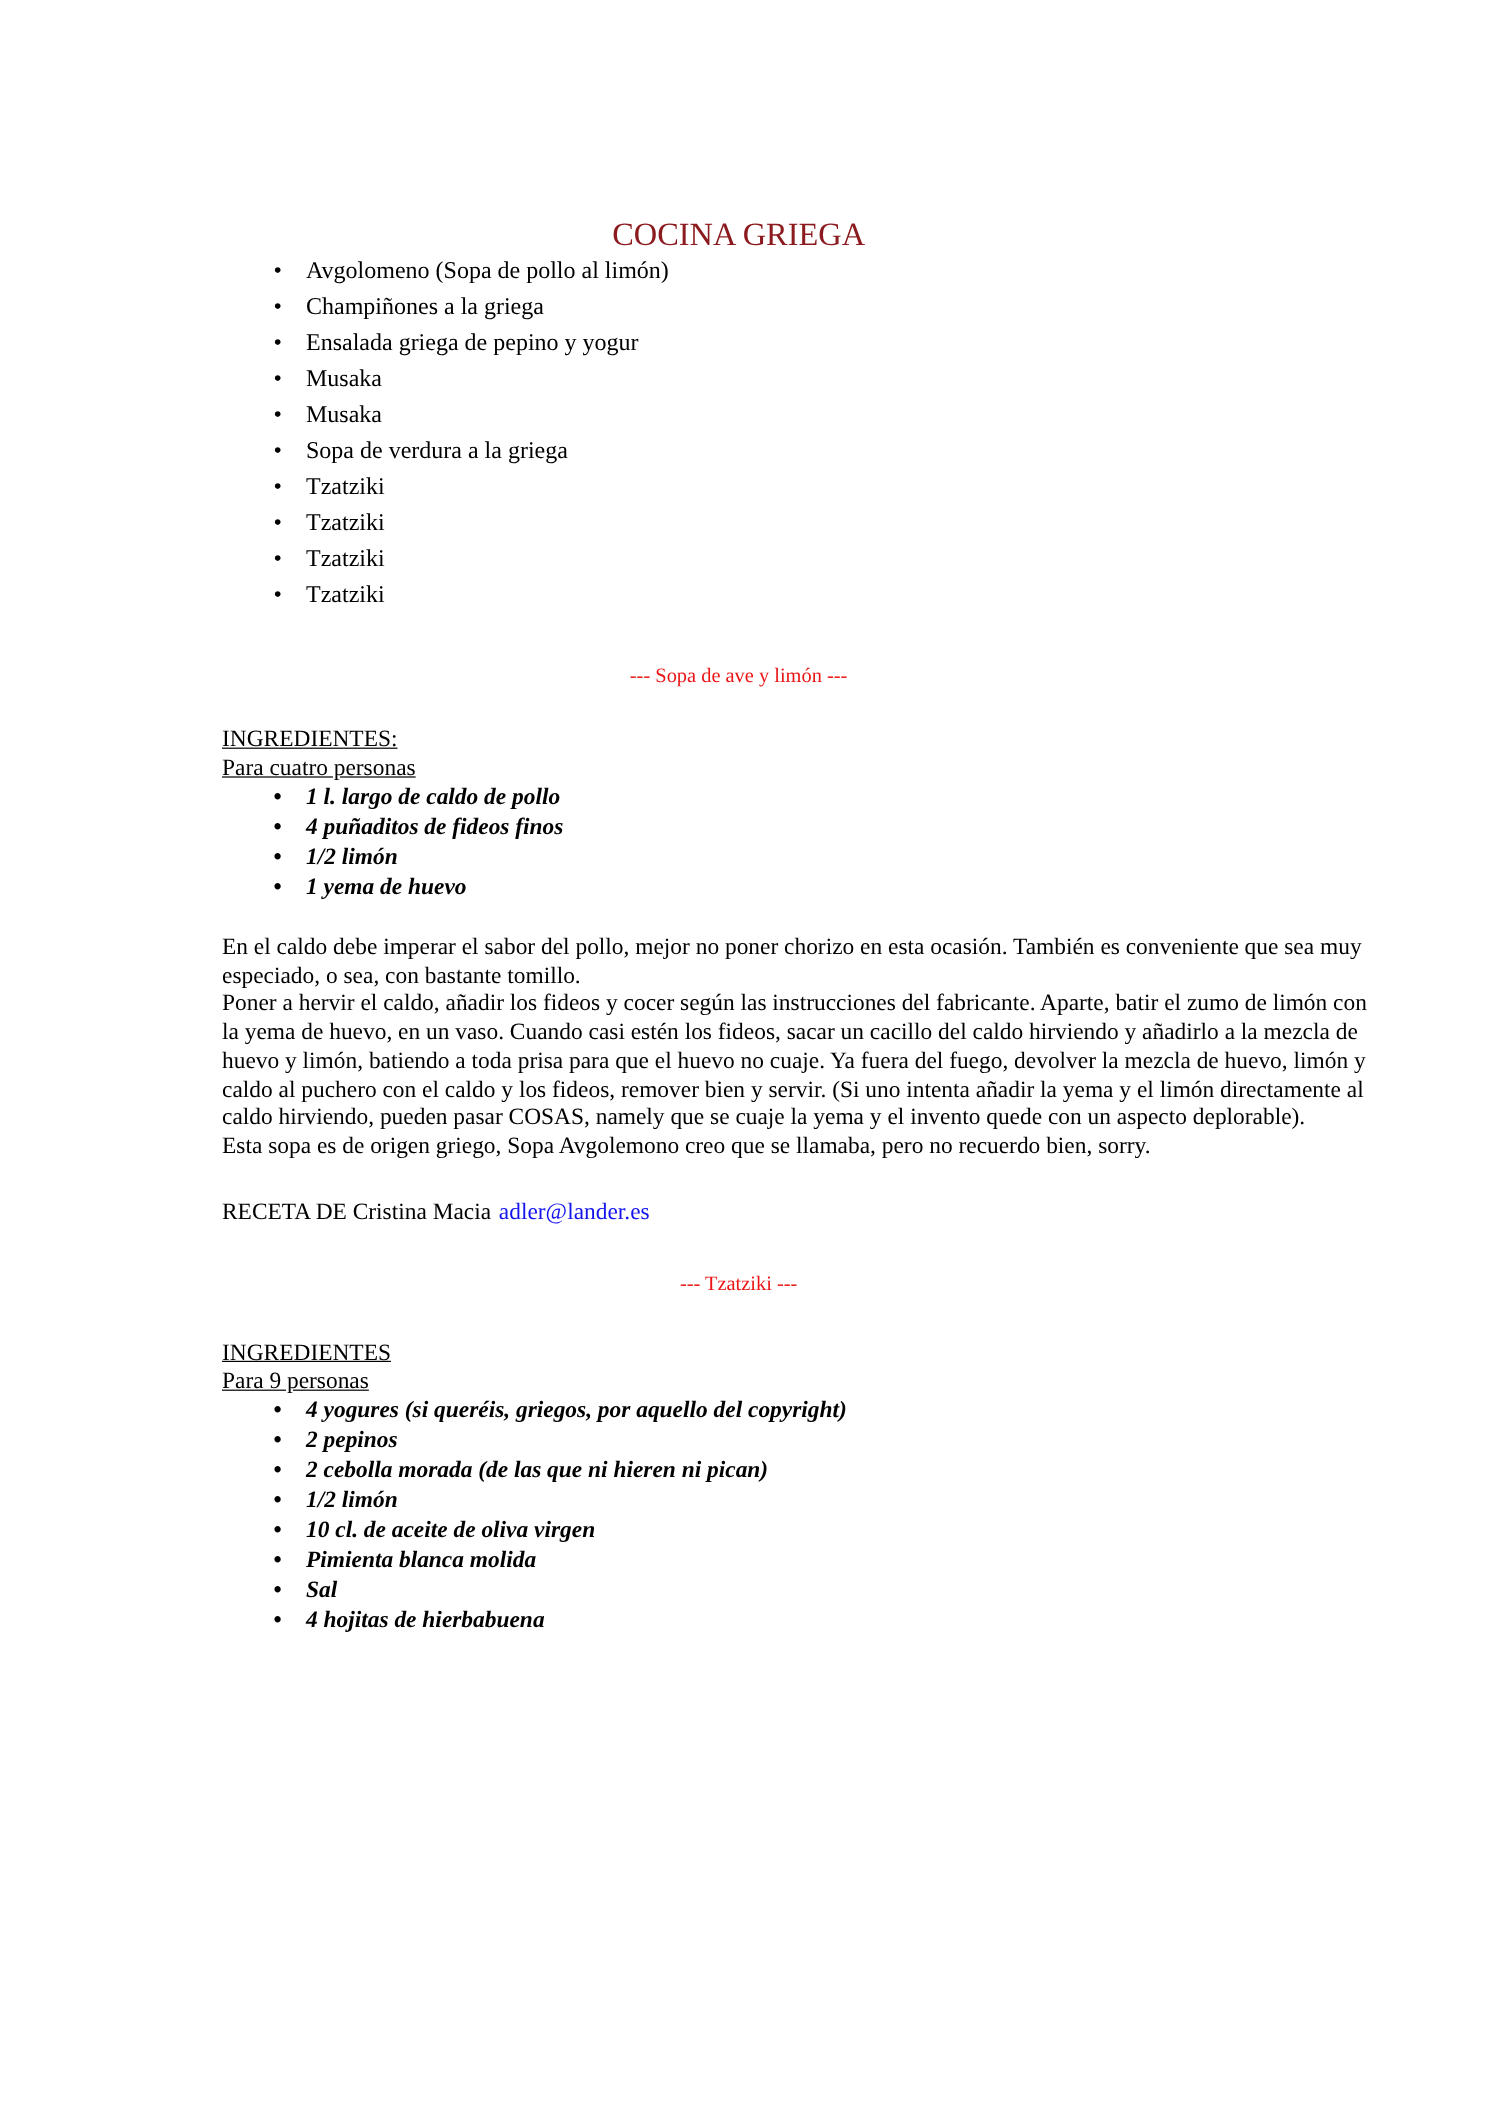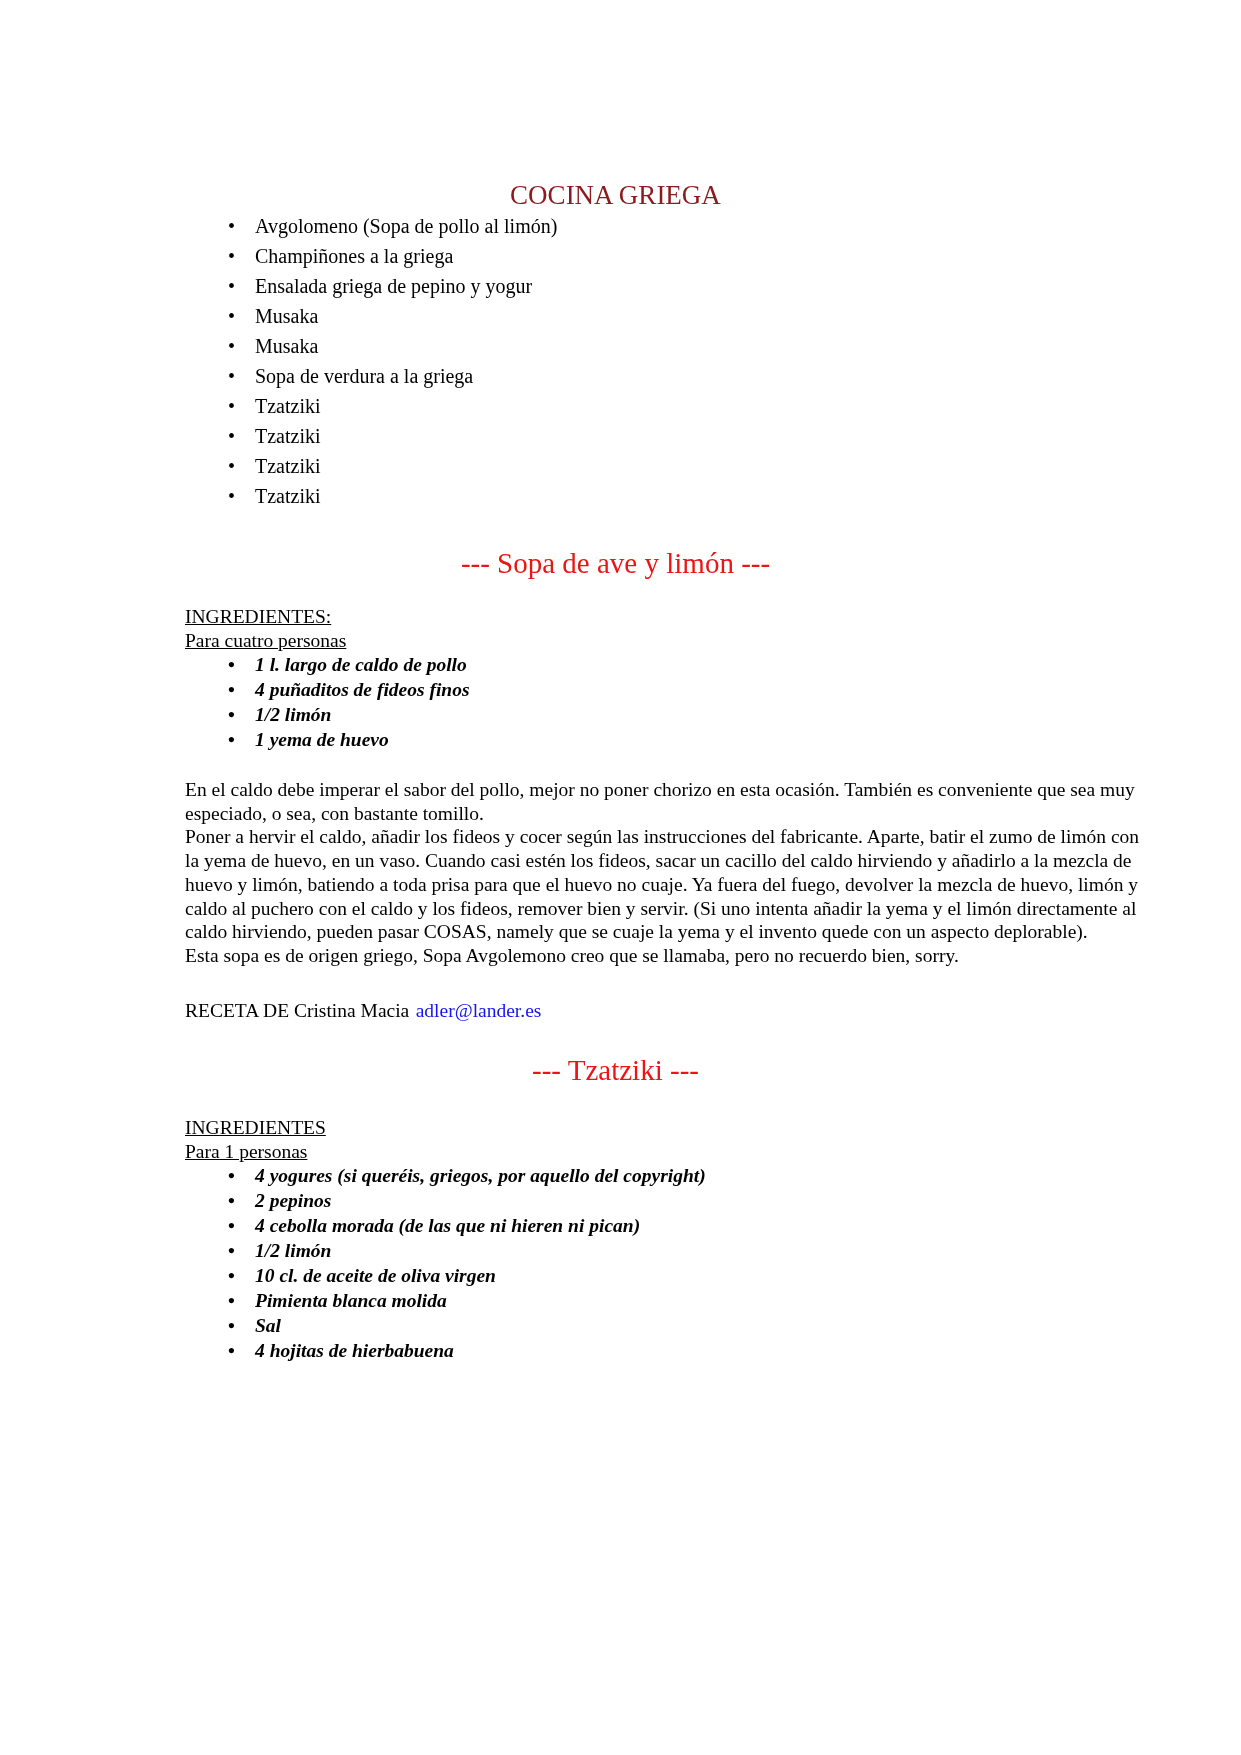--- a/index.html
+++ b/index.html
@@ -24,21 +24,21 @@
     margin: 0;
     font-size: 27px;
     line-height: 31px;
     font-weight: normal;
     color: #8b1b1e;
     text-align: center;
     padding-right: 106px; 
   }
   .section-heading {
     margin: 0;
-    font-size: 29px;
+    font-size: 17px;
     line-height: 30px;
     font-weight: normal;
     color: #ec1515;
     text-align: center;
     padding-right: 106px;
   }
   .heading-sopa    { margin-top: 37px; }
   .heading-tzatziki{ margin-top: 33px; }
 
   ul.doc-list {
@@ -138,27 +138,27 @@
   </div>
 
   <div class="credit-line">
     <span>RECETA DE Cristina Macia</span><a class="email-link">adler@lander.es</a>
   </div>
 
   <h2 class="section-heading heading-tzatziki">--- Tzatziki ---</h2>
 
   <div class="label-block ing-label-2">
     <p>INGREDIENTES</p>
-    <p>Para 1 personas</p>
+    <p>Para 9 personas</p>
   </div>
 
   <ul class="doc-list ingredient-list ing-list-2">
     <li><span class="bullet"></span><span>4 yogures (si queréis, griegos, por aquello del copyright)</span></li>
     <li><span class="bullet"></span><span>2 pepinos</span></li>
-    <li><span class="bullet"></span><span>4 cebolla morada (de las que ni hieren ni pican)</span></li>
+    <li><span class="bullet"></span><span>2 cebolla morada (de las que ni hieren ni pican)</span></li>
     <li><span class="bullet"></span><span>1/2 limón</span></li>
     <li><span class="bullet"></span><span>10 cl. de aceite de oliva virgen</span></li>
     <li><span class="bullet"></span><span>Pimienta blanca molida</span></li>
     <li><span class="bullet"></span><span>Sal</span></li>
     <li><span class="bullet"></span><span>4 hojitas de hierbabuena</span></li>
   </ul>
 
 </div>
 
 </body></html>

